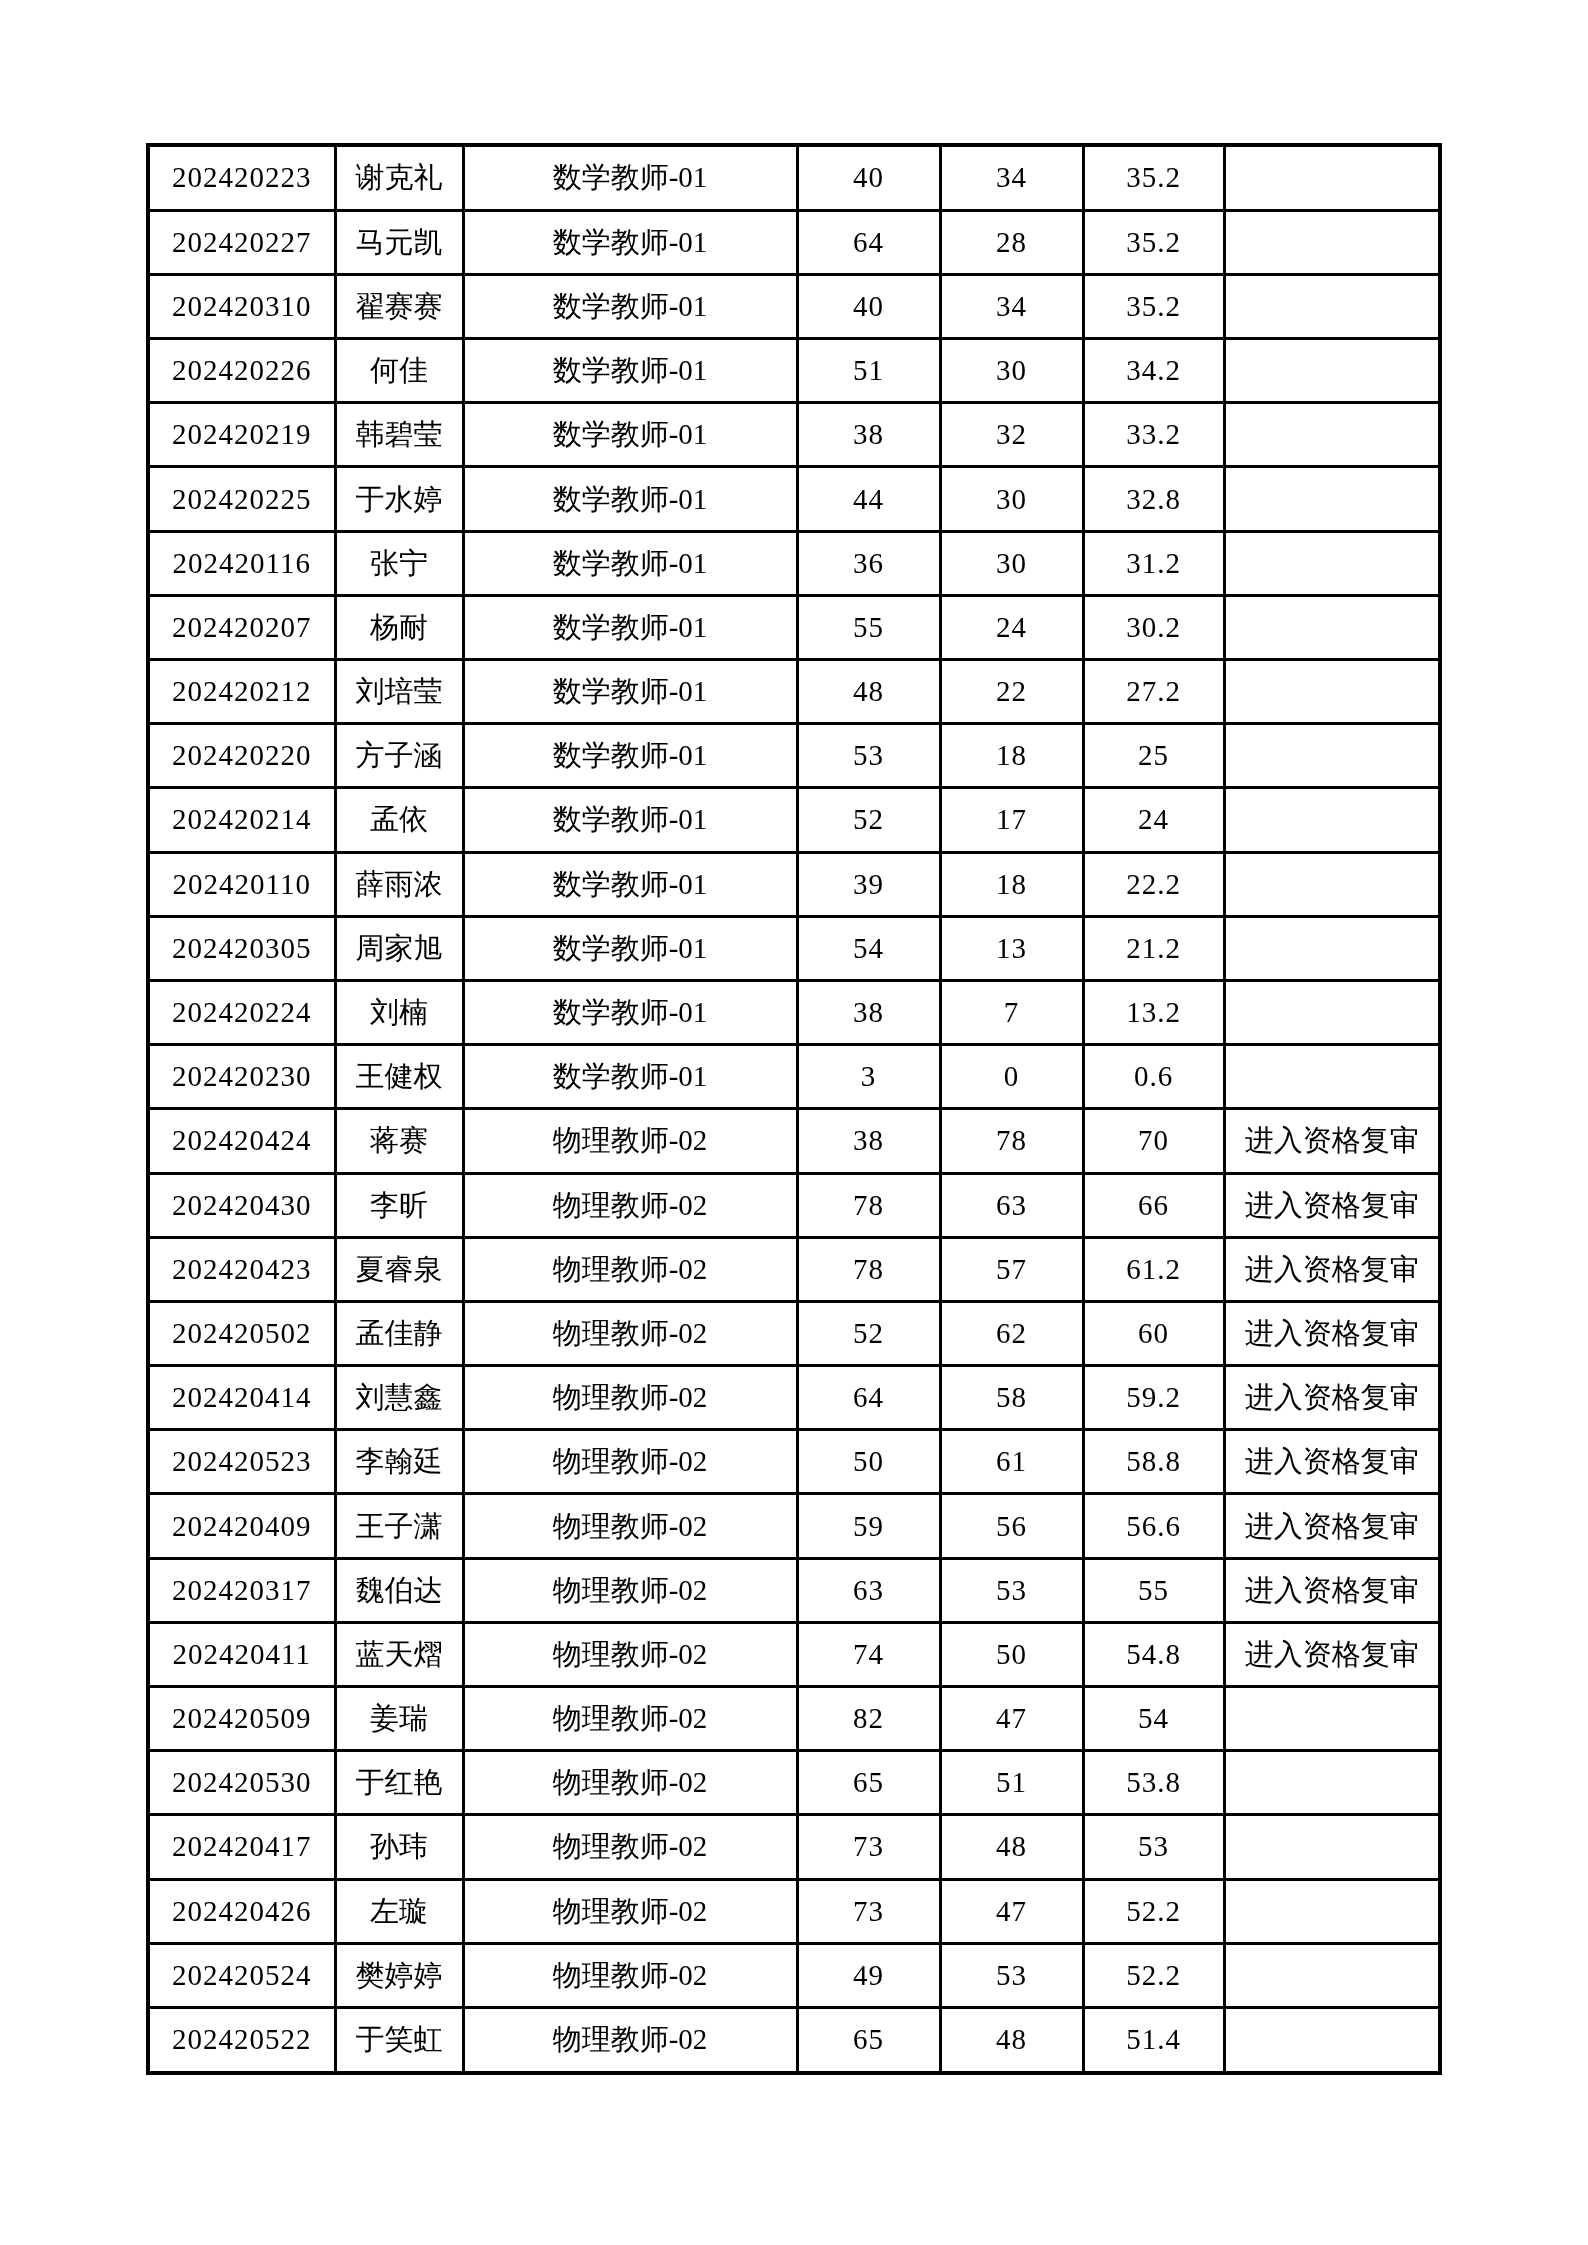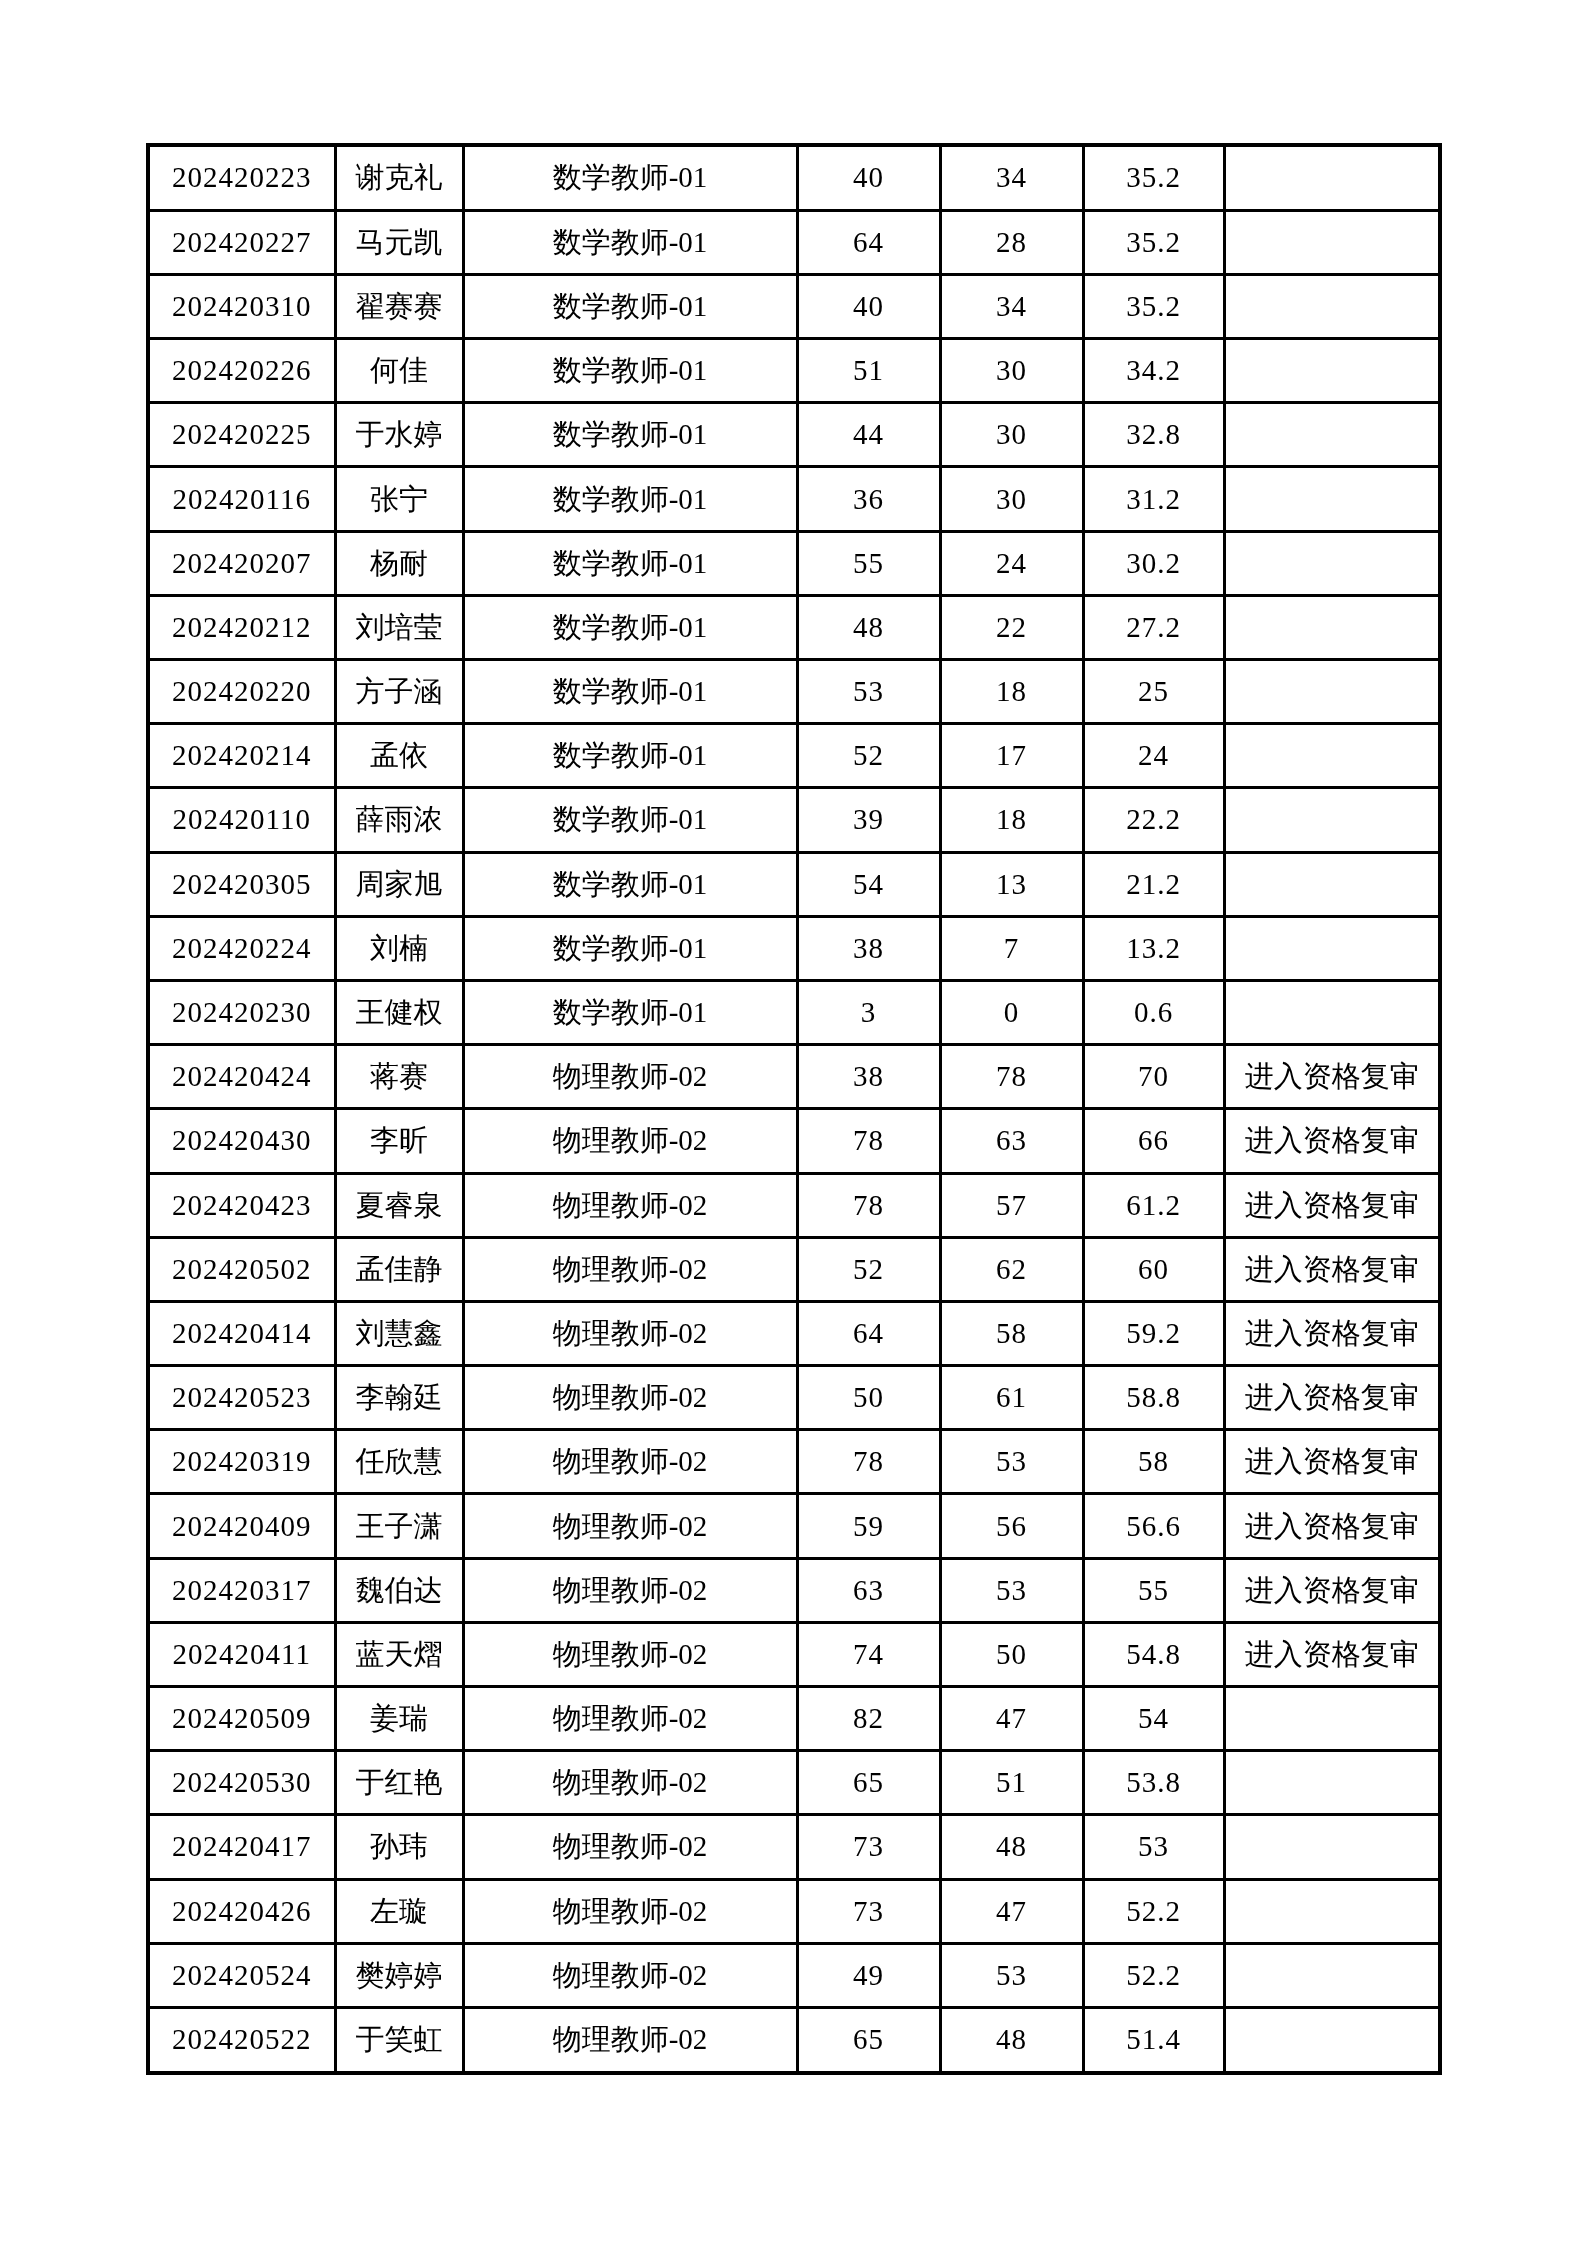--- a/index.html
+++ b/index.html
@@ -85,20 +85,29 @@
         <tr>
           <td class="num">202420226</td>
           <td>何佳</td>
           <td>数学教师-01</td>
           <td class="num">51</td>
           <td class="num">30</td>
           <td class="num">34.2</td>
           <td></td>
         </tr>
         <tr>
+          <td class="num">202420219</td>
+          <td>韩碧莹</td>
+          <td>数学教师-01</td>
+          <td class="num">38</td>
+          <td class="num">32</td>
+          <td class="num">33.2</td>
+          <td></td>
+        </tr>
+        <tr>
           <td class="num">202420225</td>
           <td>于水婷</td>
           <td>数学教师-01</td>
           <td class="num">44</td>
           <td class="num">30</td>
           <td class="num">32.8</td>
           <td></td>
         </tr>
         <tr>
           <td class="num">202420116</td>
@@ -226,29 +235,20 @@
           <td class="num">59.2</td>
           <td>进入资格复审</td>
         </tr>
         <tr>
           <td class="num">202420523</td>
           <td>李翰廷</td>
           <td>物理教师-02</td>
           <td class="num">50</td>
           <td class="num">61</td>
           <td class="num">58.8</td>
-          <td>进入资格复审</td>
-        </tr>
-        <tr>
-          <td class="num">202420319</td>
-          <td>任欣慧</td>
-          <td>物理教师-02</td>
-          <td class="num">78</td>
-          <td class="num">53</td>
-          <td class="num">58</td>
           <td>进入资格复审</td>
         </tr>
         <tr>
           <td class="num">202420409</td>
           <td>王子潇</td>
           <td>物理教师-02</td>
           <td class="num">59</td>
           <td class="num">56</td>
           <td class="num">56.6</td>
           <td>进入资格复审</td>

